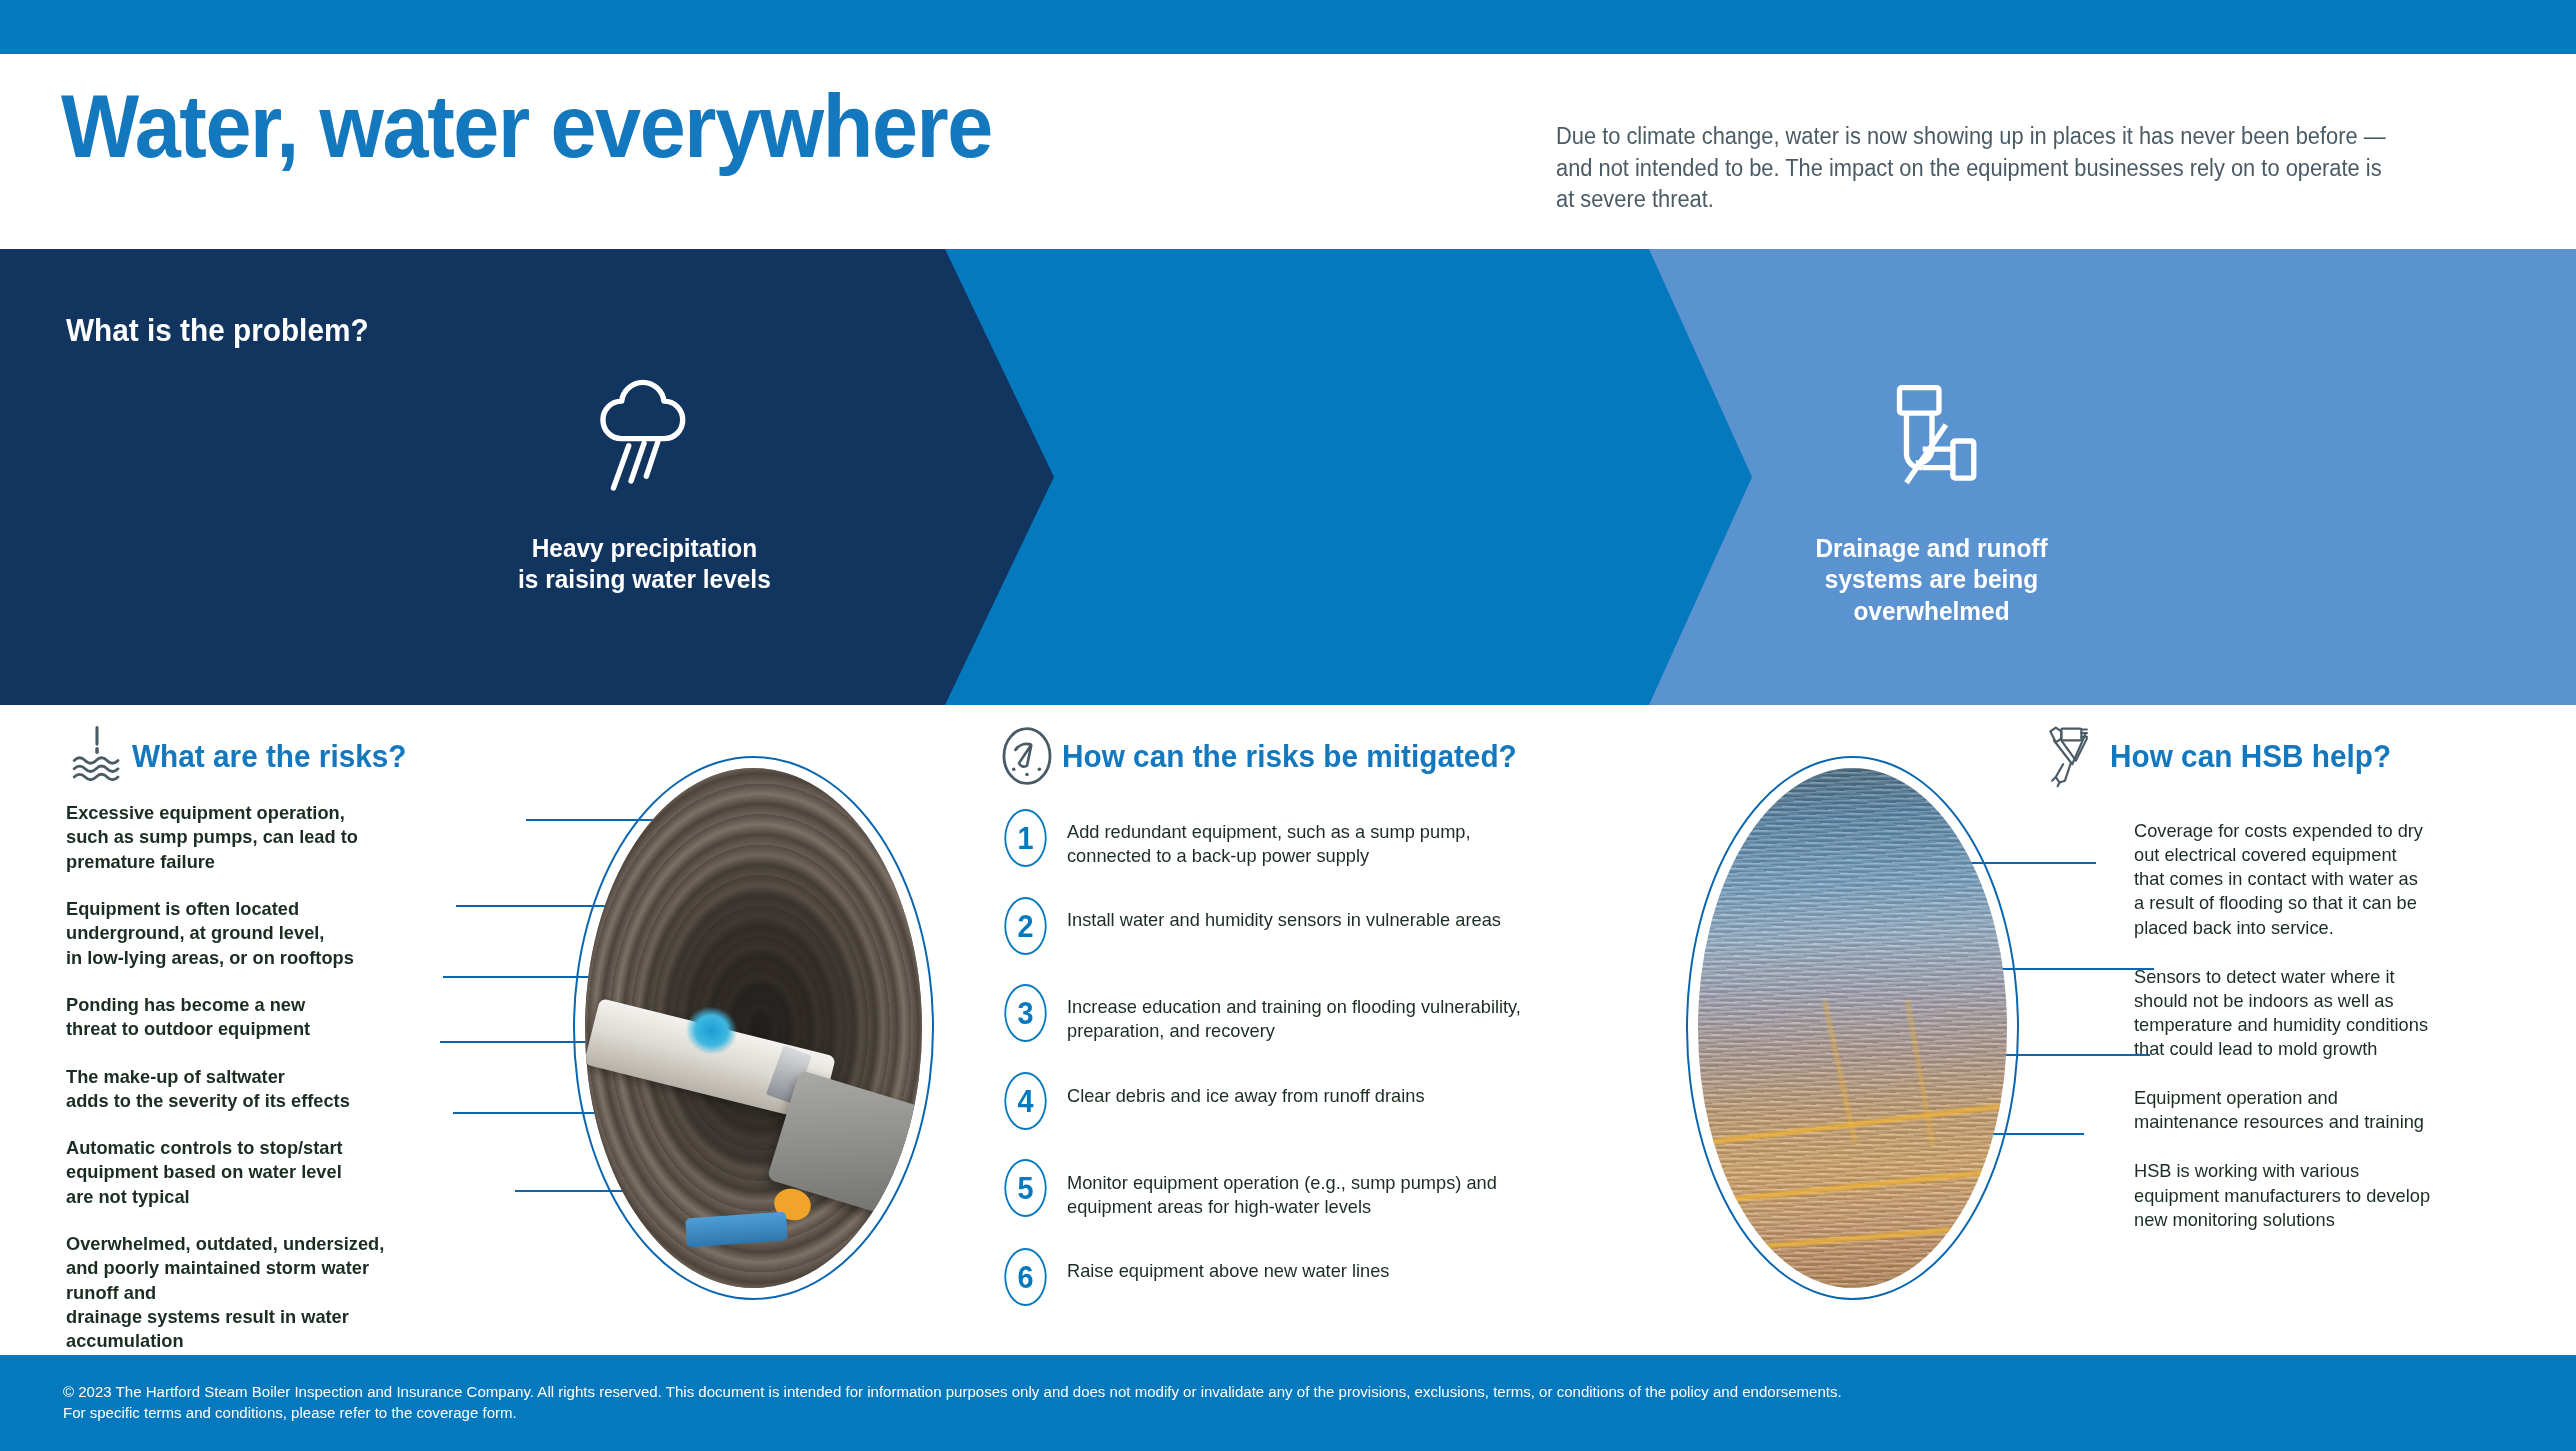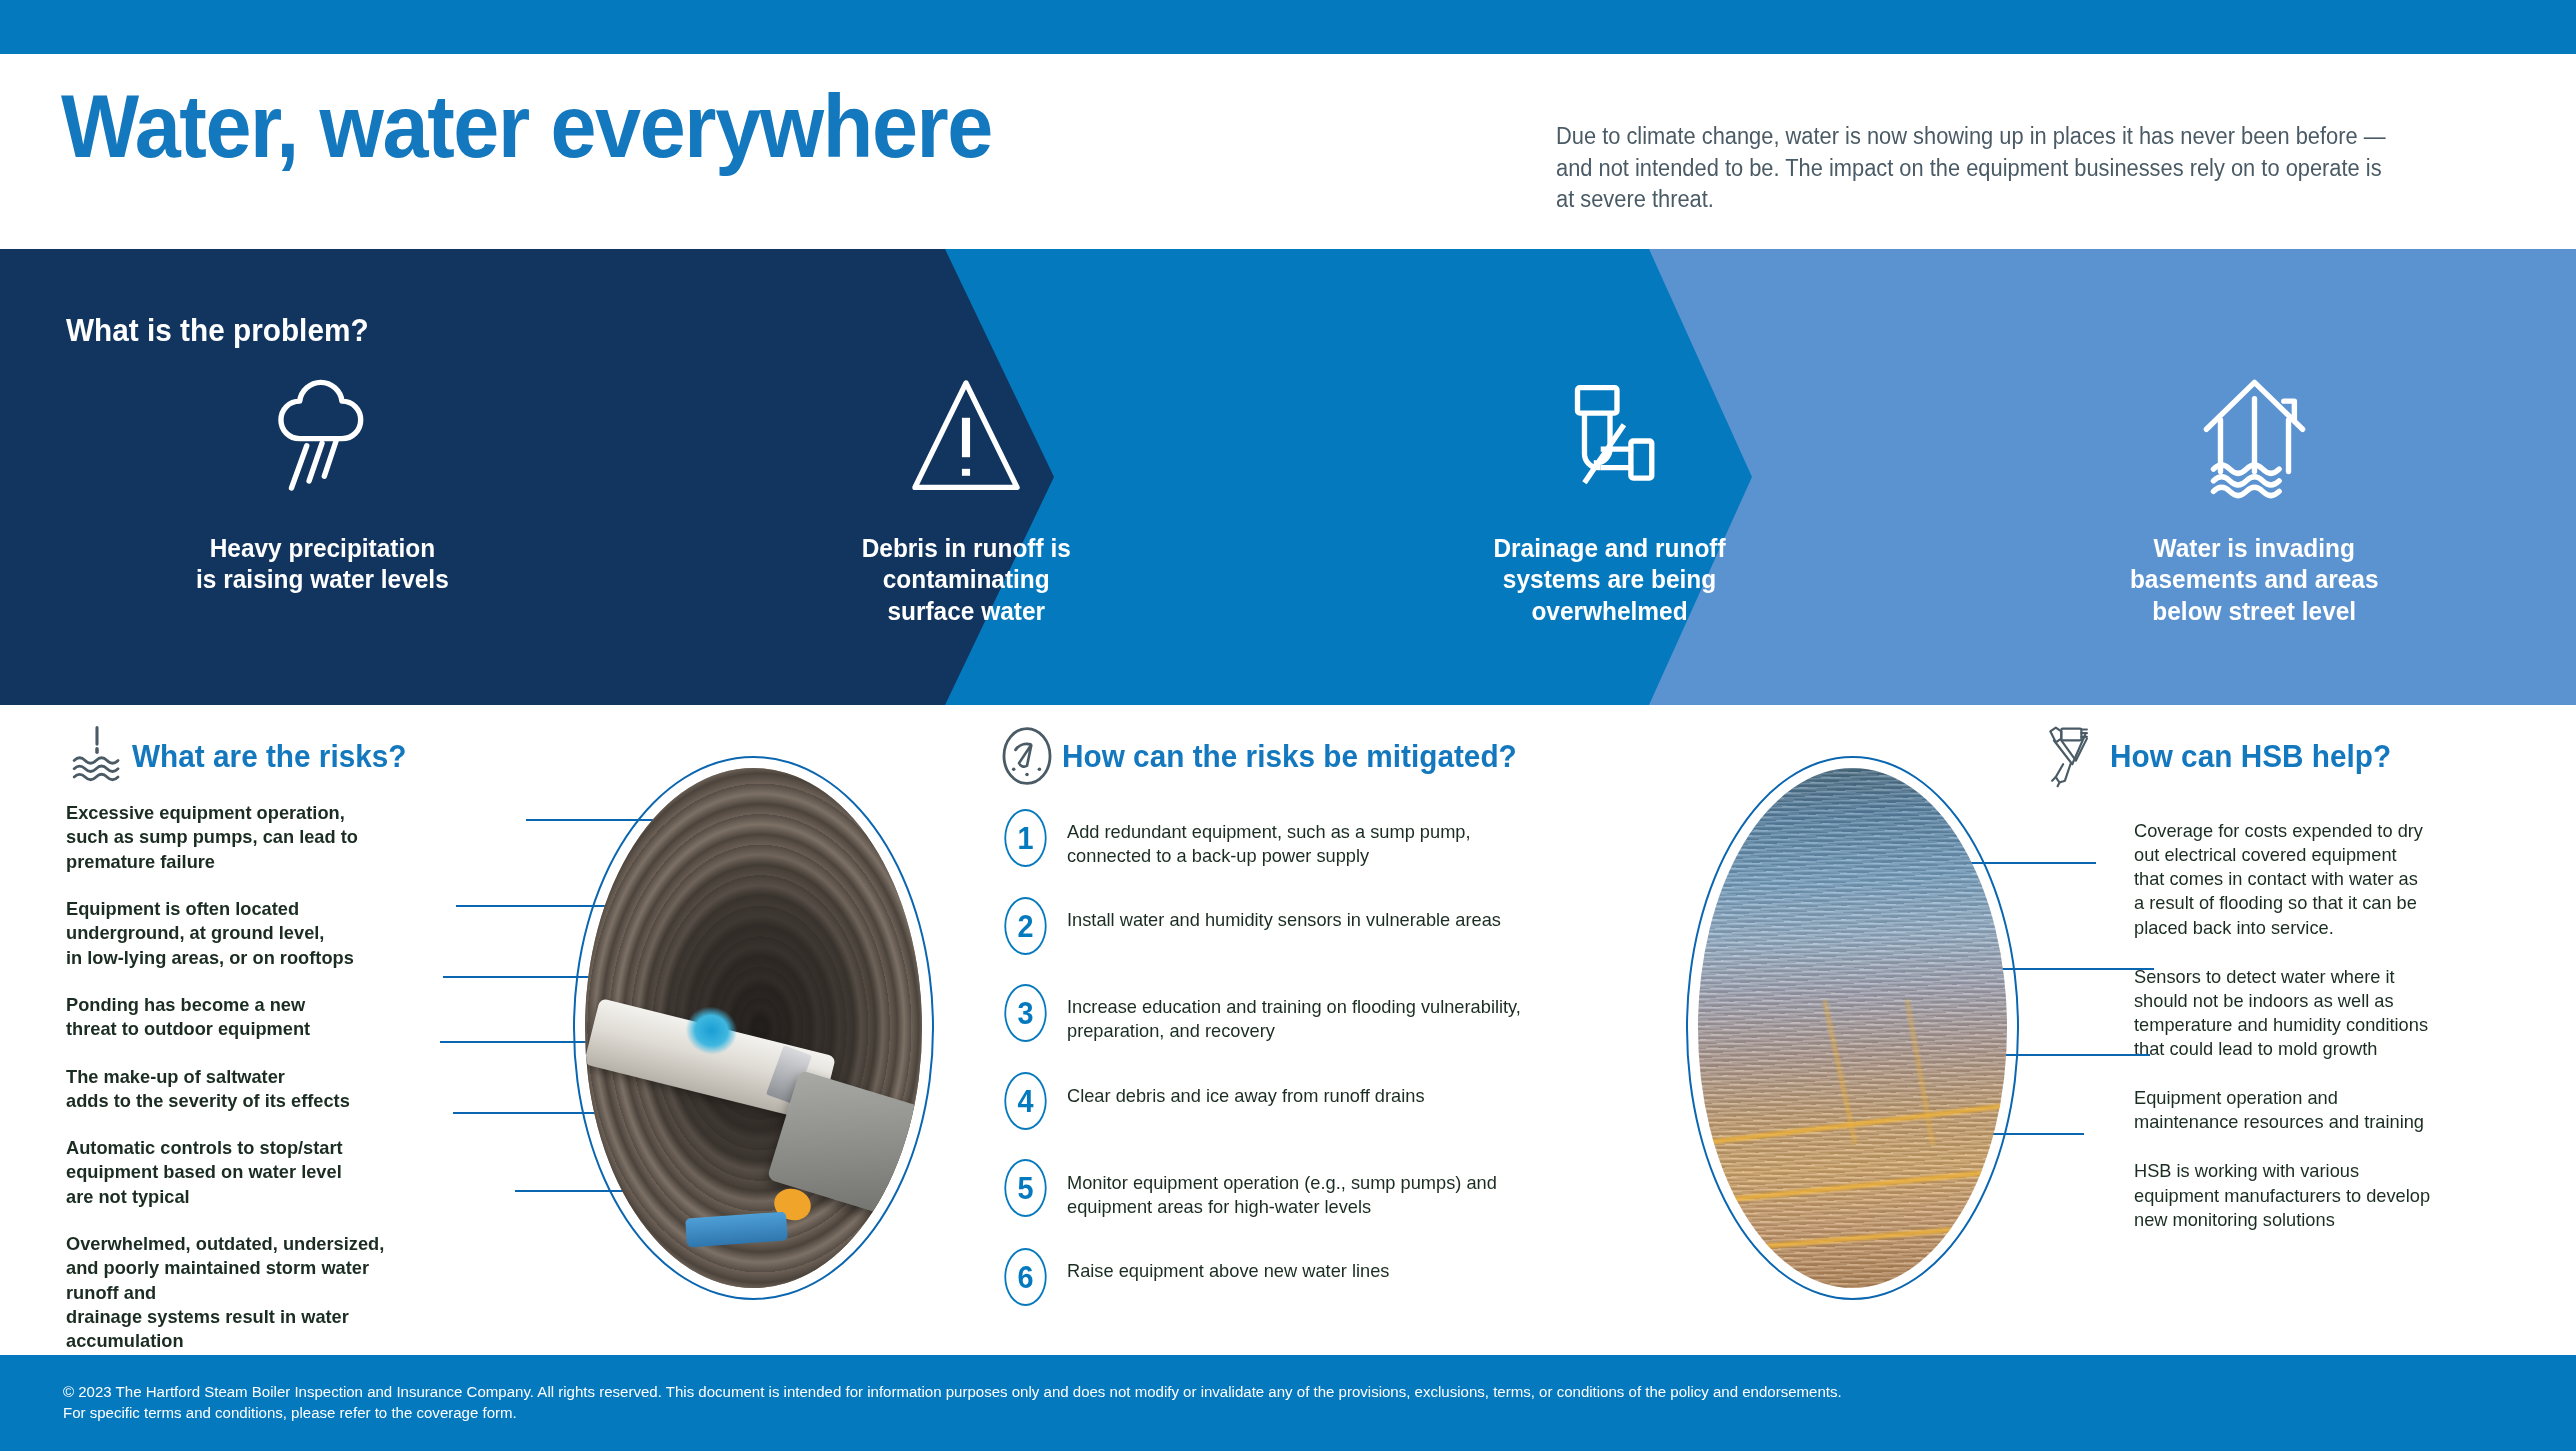--- a/index.html
+++ b/index.html
@@ -233,68 +233,39 @@
         <path d="M31 56c-9 0-16-7-16-16s7-16 16-16c1-9 9-16 18-16s17 7 18 16c9 0 16 7 16 16s-7 16-16 16z"></path>
         <path d="M37 62 L24 98"></path>
           <path d="M50 60 L39 92"></path>
           <path d="M62 58 L52 88"></path>
       </svg>
     </div>
     <div class="prob-label">Heavy precipitation
 is raising water levels</div>
   </div>
 
-  <div class="prob-item">
-    <div class="prob-icon">
-      <svg width="116" height="129" viewBox="0 0 100 110" fill="none" stroke="#fff" stroke-width="4.6" stroke-linejoin="round">
-        <path d="M50 8 L94 98 L6 98 Z"></path>
-        <path d="M50 38 L50 72" stroke-width="7" stroke-linecap="butt"></path>
-        <path d="M50 82 L50 88" stroke-width="7" stroke-linecap="butt"></path>
-      </svg>
-    </div>
-    <div class="prob-label">Debris in runoff is
-contaminating
-surface water</div>
-  </div>
 
   <div class="prob-item">
     <div class="prob-icon">
       <svg width="116" height="129" viewBox="0 0 100 110" fill="none" stroke="#fff" stroke-width="4.6" stroke-linejoin="round">
         <rect x="22" y="12" width="34" height="22" rx="2"></rect>
         <path d="M28 34 v35 a12 12 0 0 0 12 12 h2"></path>
         <path d="M50 34 v31 a12 12 0 0 1 -12 12 h-2"></path>
         <path d="M42 81 h28"></path>
           <path d="M42 65 h28"></path>
         <rect x="68" y="58" width="18" height="32" rx="2"></rect>
         <path d="M62 44 L28 94" stroke-width="4.6"></path>
       </svg>
     </div>
     <div class="prob-label">Drainage and runoff
 systems are being
 overwhelmed</div>
   </div>
 
 
-  <div class="prob-item">
-    <div class="prob-icon">
-      <svg width="129" height="129" viewBox="0 0 110 110" fill="none" stroke="#fff" stroke-width="4.6" stroke-linejoin="round" stroke-linecap="round">
-        <path d="M14 48 L55 8 L96 48"></path>
-        <path d="M26 40 V84"></path>
-          <path d="M84 40 V84"></path>
-        <path d="M55 22 V84"></path>
-        <path d="M80 24 h9 v16"></path>
-        <path d="M20 82 q7 -7 14 0 t14 0 t14 0 t14 0"></path>
-        <path d="M20 92 q7 -7 14 0 t14 0 t14 0 t14 0"></path>
-        <path d="M20 101 q7 -7 14 0 t14 0 t14 0 t14 0"></path>
-      </svg>
-    </div>
-    <div class="prob-label">Water is invading
-basements and areas
-below street level</div>
-  </div>
 </div>
 
 <div class="main"></div>
 
 <div class="sec-head risks-head">
   <div class="sec-icon">
     <svg width="64" height="64" viewBox="0 0 70 70" fill="none" stroke="#4a5b66" stroke-width="3.2" stroke-linecap="round">
       <path d="M35 4 V22" stroke-width="3.4"></path>
       <path d="M35 27 V31" stroke-width="3.8"></path>
       <path d="M10 40 q6 -6 12 0 t12 0 t12 0 t12 0" stroke-width="3"></path>

